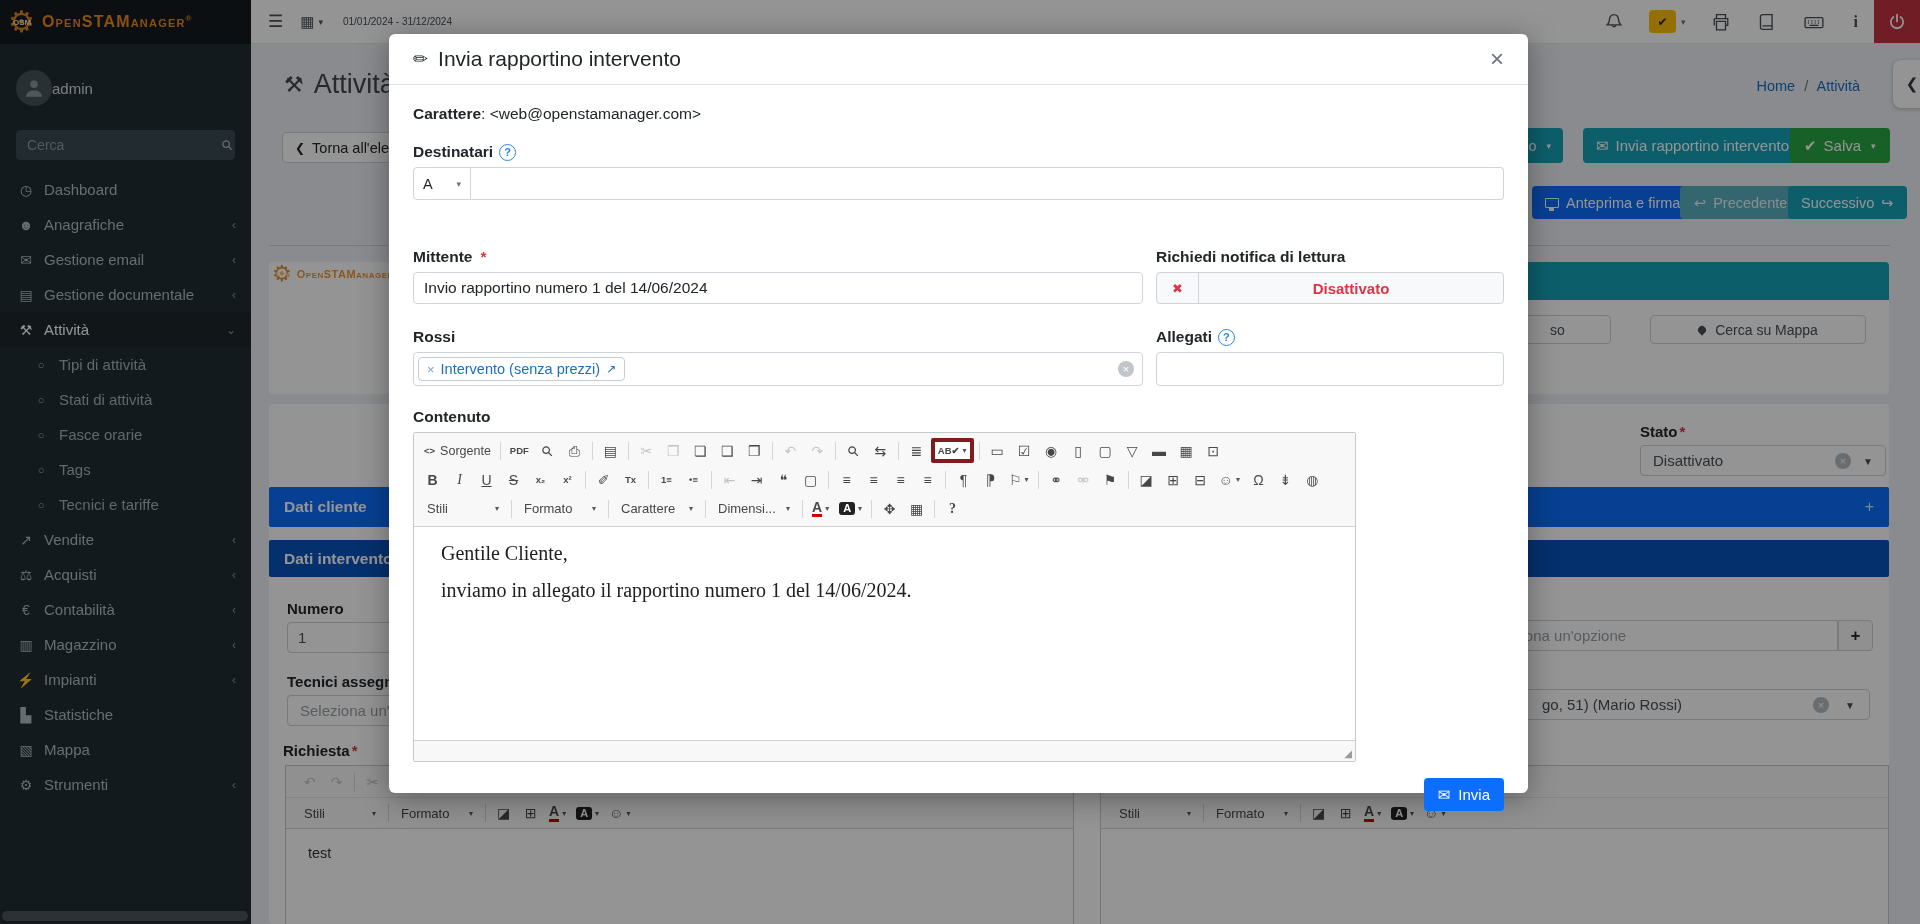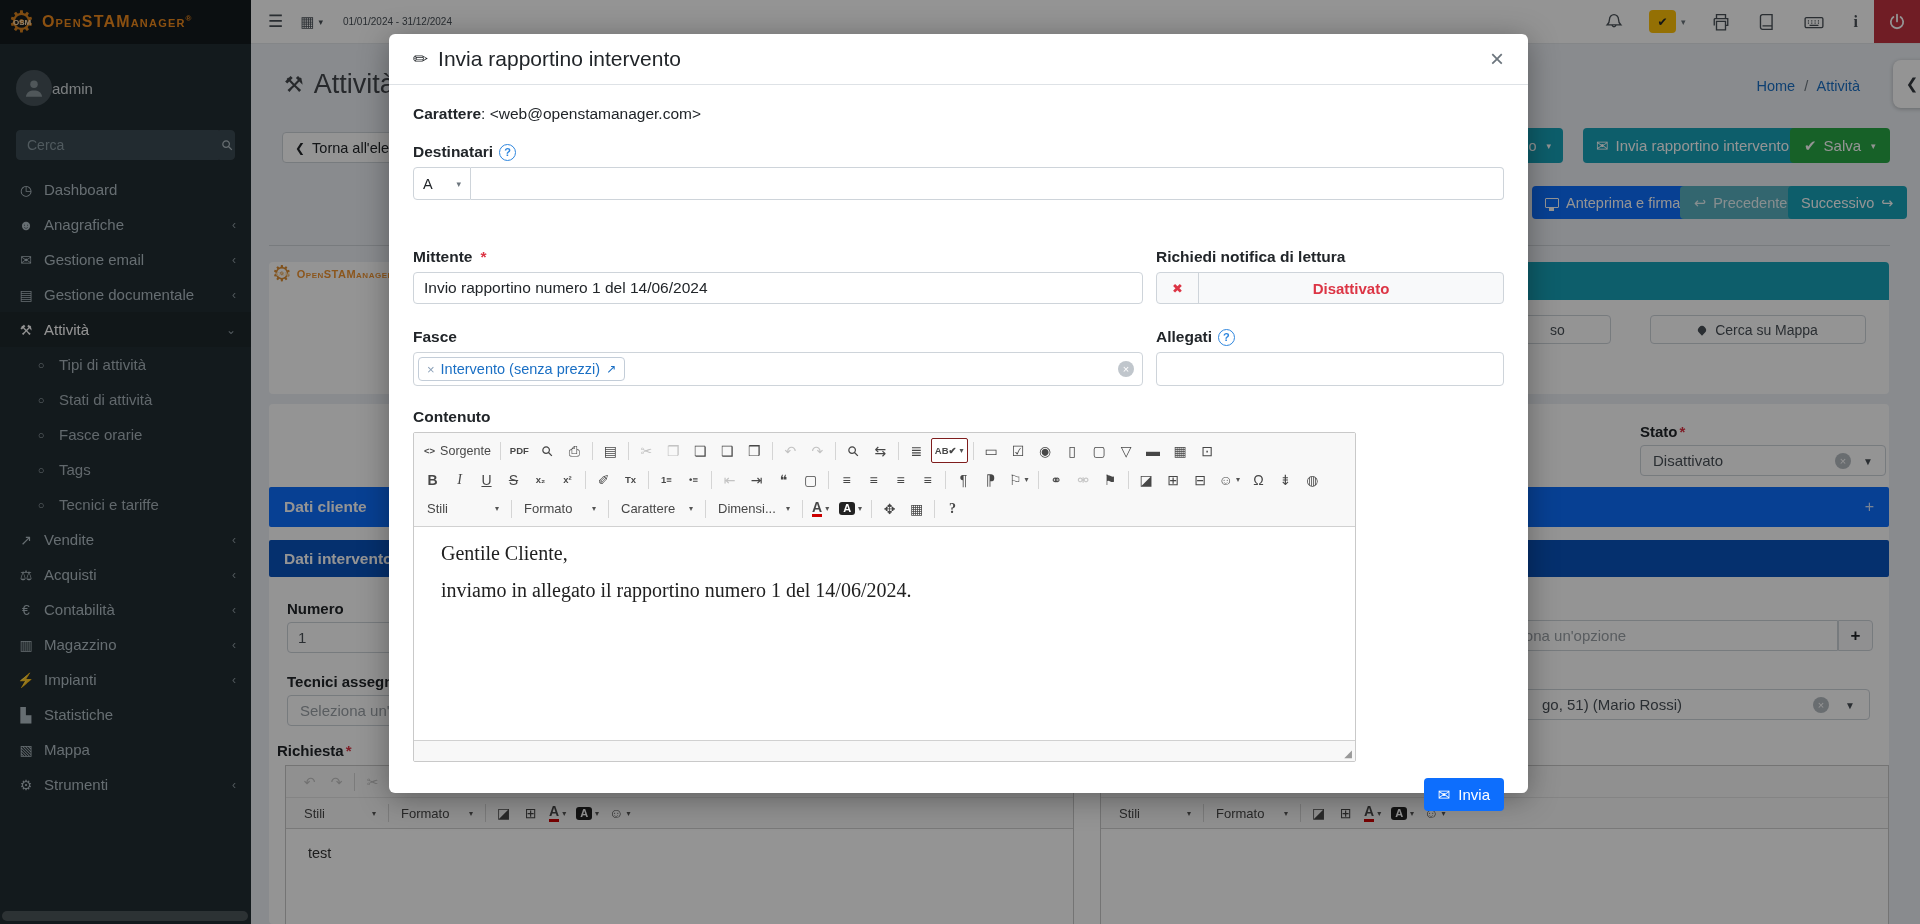--- a/index.html
+++ b/index.html
@@ -95,21 +95,21 @@
   .editor-sm .tbrow + .tbrow { border-top:1px solid #e3e3e3; }
   .editor-sm .ed-body { border-top:1px solid #d1d1d1; padding:16px 22px; font-size:14.5px; color:#333; height:100%; background:#fff; }
 
   
   .tb { display:inline-flex; align-items:center; justify-content:center; min-width:25px; height:25px; padding:0 3px; margin:0 1px; border-radius:2px; color:#474747; font-size:14px; cursor:pointer; border:1px solid transparent; white-space:nowrap; }
   .tb .g { line-height:1; }
   .tb .tl { font-size:12.5px; margin-left:5px; }
   .tb .crt { font-size:8px; margin-left:3px; color:#555; }
   .tb.dis { color:#c3c3c3; }
   .tb.mini .g { font-size:9.5px; font-weight:bold; letter-spacing:0; }
-  .tb.box { border:1px solid #7f1d1d; background:#fff; }
+  .tb.box { border:4px solid #7f1d1d; background:#fff; }
   .tb.rot .g { transform:rotate(-45deg); }
   .tb.bold .g { font-weight:bold; font-family:"Liberation Serif",serif; }
   .tb.bI .g { font-weight:bold; }
   .tb.iI .g { font-style:italic; font-family:"Liberation Serif",serif; }
   .tb.uI .g { text-decoration:underline; }
   .tb.sI .g { text-decoration:line-through; }
   .tb.combo { min-width:86px; justify-content:space-between; color:#474747; font-size:13px; padding:0 6px; }
   .tb.fA .g { font-weight:bold; border-bottom:3px solid #c00; line-height:1.05; }
   .tb.bA .g { font-weight:bold; background:#222; color:#fff; border-radius:3px; padding:1px 4px; font-size:11px; }
   .tbsep { display:inline-block; width:1px; height:18px; background:#d5d5d5; margin:0 4px; vertical-align:middle; flex:none; }
@@ -396,21 +396,21 @@
     <div class="flabel req" style="left:36px; top:629px;">Tecnici assegnati</div>
     <div class="fselect" style="left:36px; top:651px; width:560px; padding-left:12px; color:#9aa0a6;">
       <span>Seleziona un'opzione</span>
     </div>
     <div class="fselect" style="left:900px; top:645px; width:719px; padding-left:390px;">
       <span>go, 51) (Mario Rossi)</span>
       <span class="clear-ic" style="right:40px;">×</span>
       <span class="sel-caret" style="right:14px;">▼</span>
     </div>
 
-    <div class="flabel req" style="left:26px; top:698px;">Richiesta</div>
+    <div class="flabel req" style="left:32px; top:698px;">Richiesta</div>
     <div class="editor-sm" style="left:34px;">
       <div class="tbrow">
           <span class="tb dis">
             <span class="g">↶</span>
           </span>
           <span class="tb dis">
             <span class="g">↷</span>
           </span>
           <span class="tbsep"></span>
           <span class="tb dis">
@@ -551,21 +551,21 @@
           <span class="blk-label">Richiedi notifica di lettura</span>
           <div class="toggle">
             <span class="tx">✖</span>
             <span class="tstate">Disattivato</span>
           </div>
         </div>
       </div>
 
       <div class="cols row-prints">
         <div class="col-l">
-          <span class="blk-label">Fasce</span>
+          <span class="blk-label">Rossi</span>
           <div class="tagbox">
             <span class="tag">
               <span class="rm">×</span>
               <span>Intervento (senza prezzi)</span>
               <span class="ext">↗</span>
             </span>
             <span class="tag-clear">×</span>
           </div>
         </div>
         <div class="col-r">

